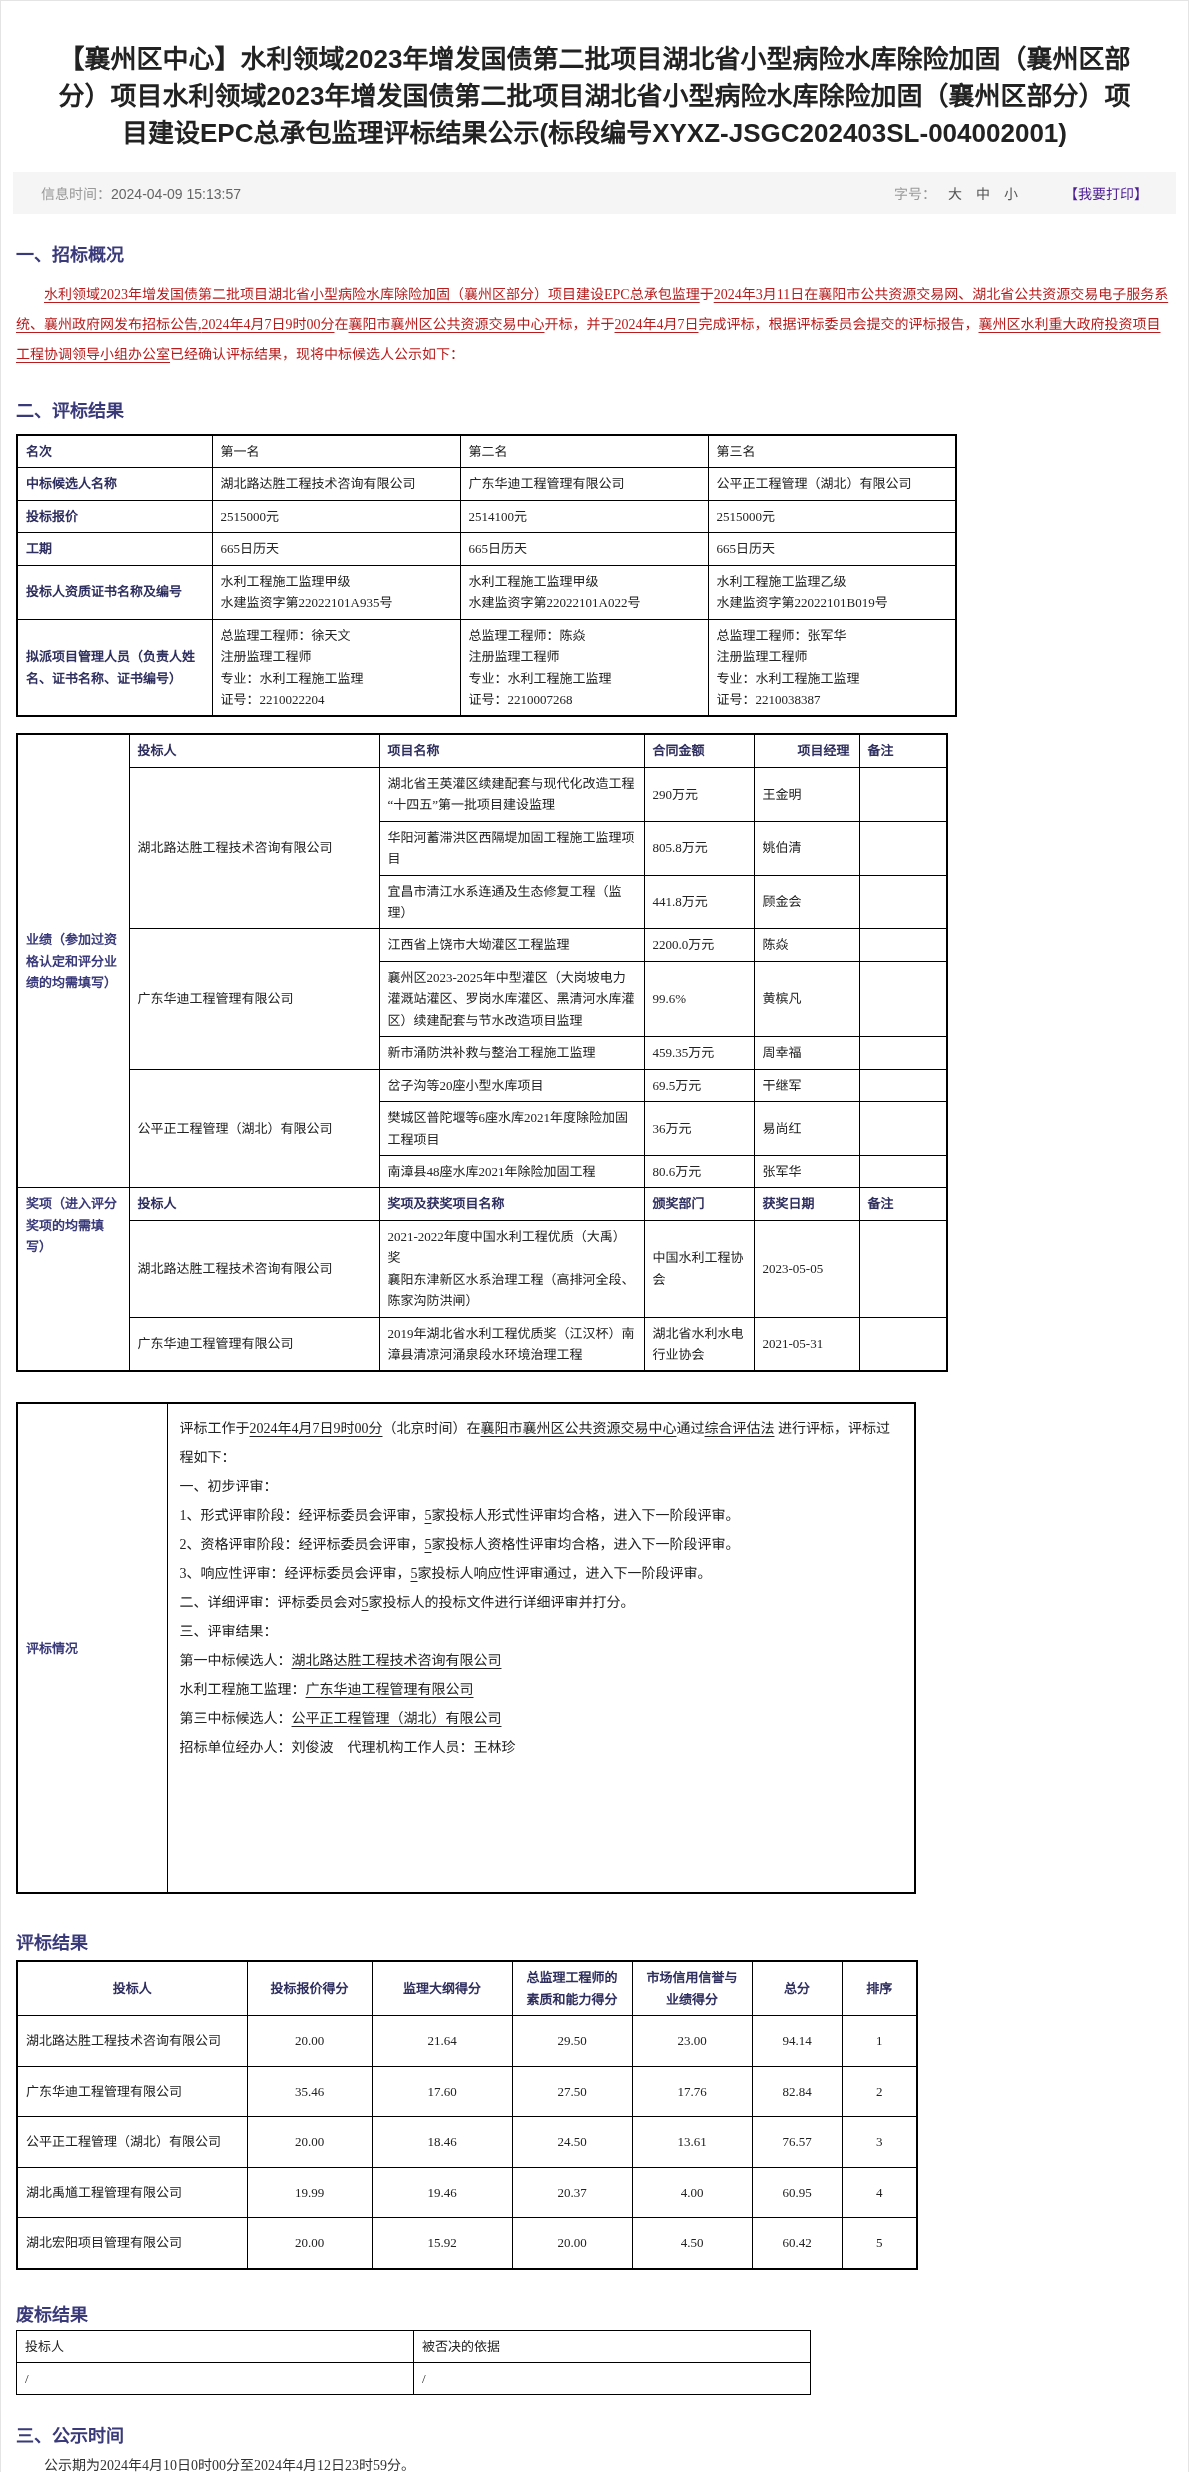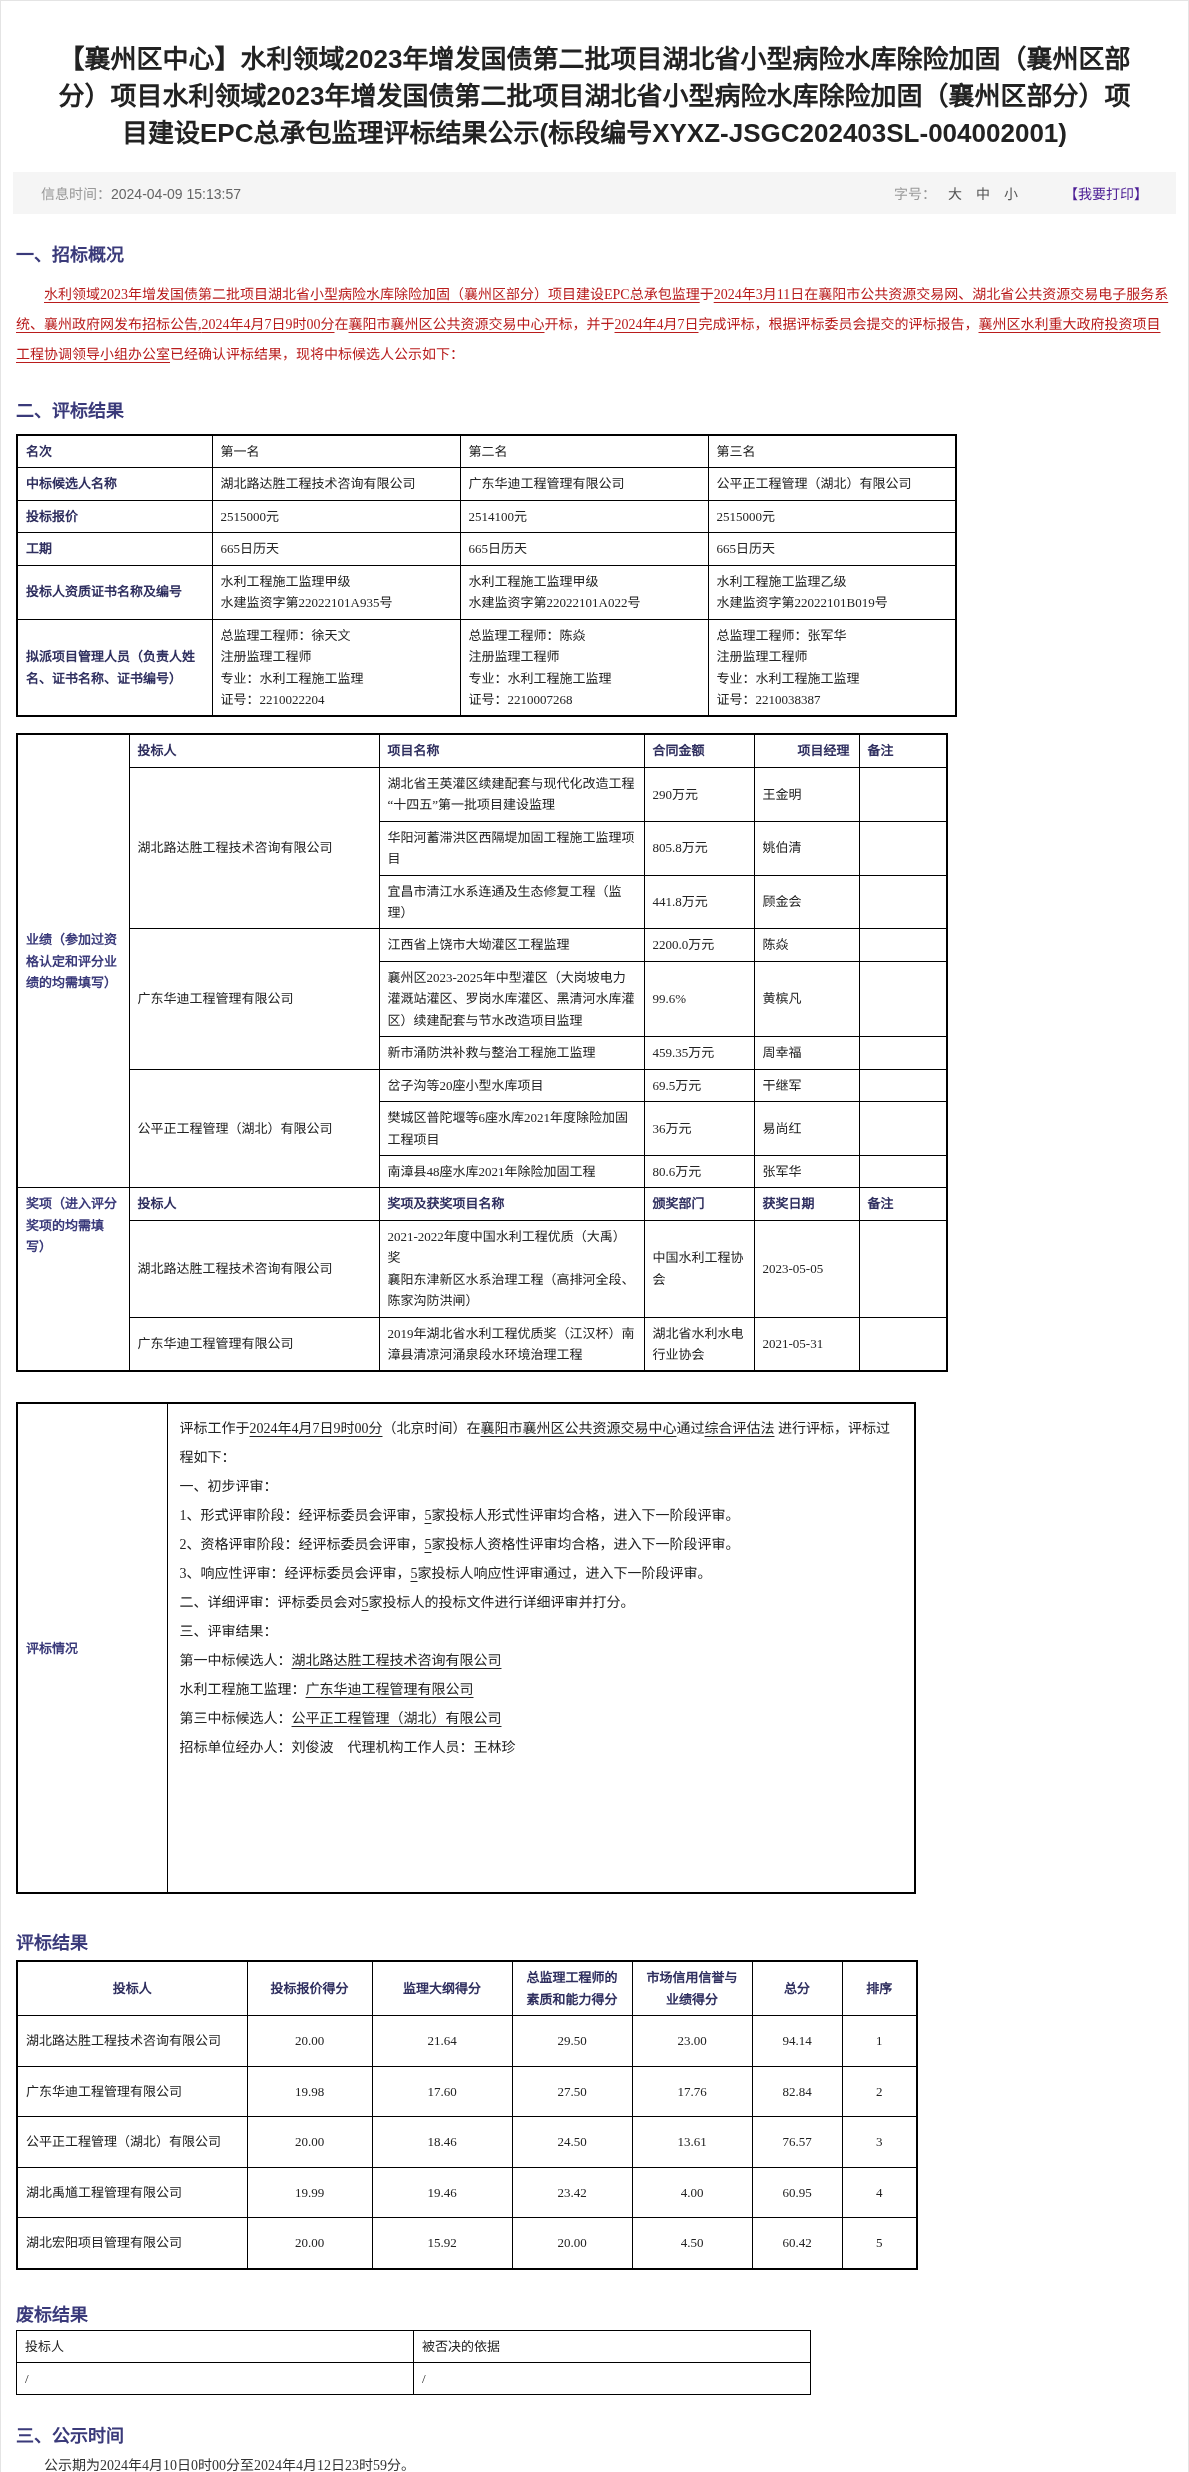--- a/index.html
+++ b/index.html
@@ -293,41 +293,41 @@
         <td>湖北路达胜工程技术咨询有限公司</td>
         <td>20.00</td>
         <td>21.64</td>
         <td>29.50</td>
         <td>23.00</td>
         <td>94.14</td>
         <td>1</td>
       </tr>
       <tr>
         <td>广东华迪工程管理有限公司</td>
-        <td>19.98</td>
+        <td>35.46</td>
         <td>17.60</td>
         <td>27.50</td>
         <td>17.76</td>
         <td>82.84</td>
         <td>2</td>
       </tr>
       <tr>
         <td>公平正工程管理（湖北）有限公司</td>
         <td>20.00</td>
         <td>18.46</td>
         <td>24.50</td>
         <td>13.61</td>
         <td>76.57</td>
         <td>3</td>
       </tr>
       <tr>
         <td>湖北禹馗工程管理有限公司</td>
         <td>19.99</td>
         <td>19.46</td>
-        <td>23.42</td>
+        <td>20.37</td>
         <td>4.00</td>
         <td>60.95</td>
         <td>4</td>
       </tr>
       <tr>
         <td>湖北宏阳项目管理有限公司</td>
         <td>20.00</td>
         <td>15.92</td>
         <td>20.00</td>
         <td>4.50</td>

